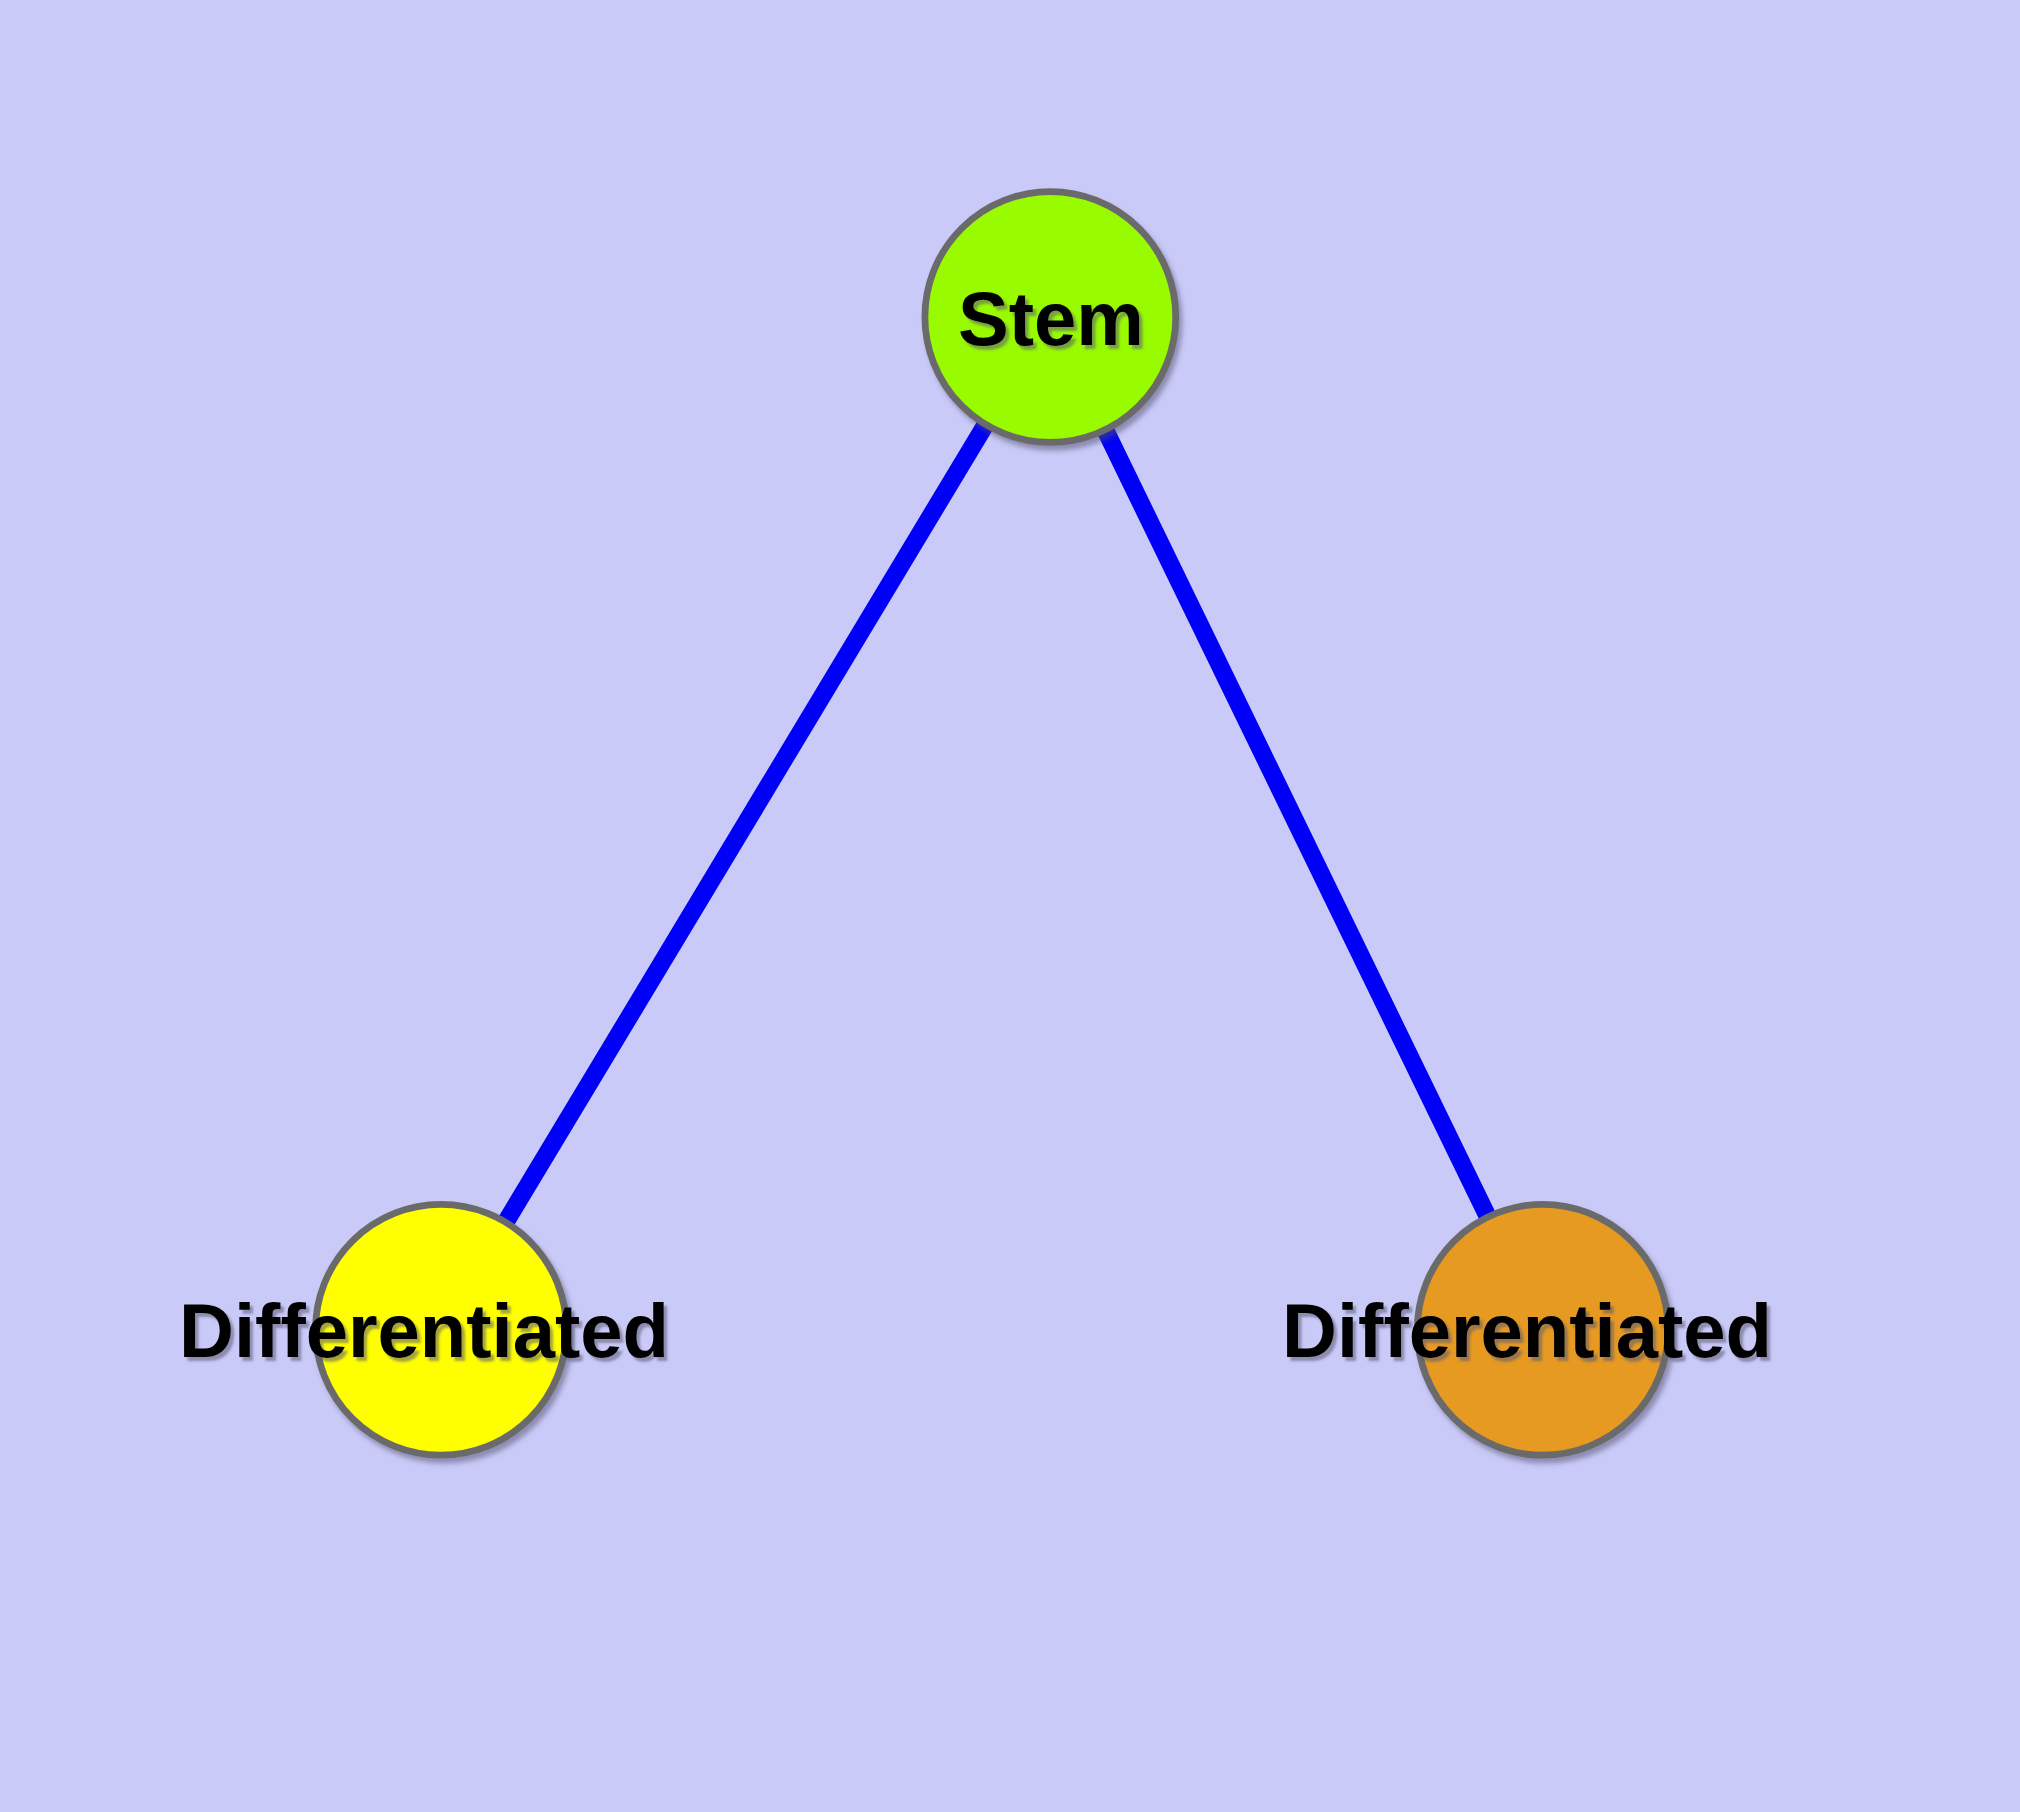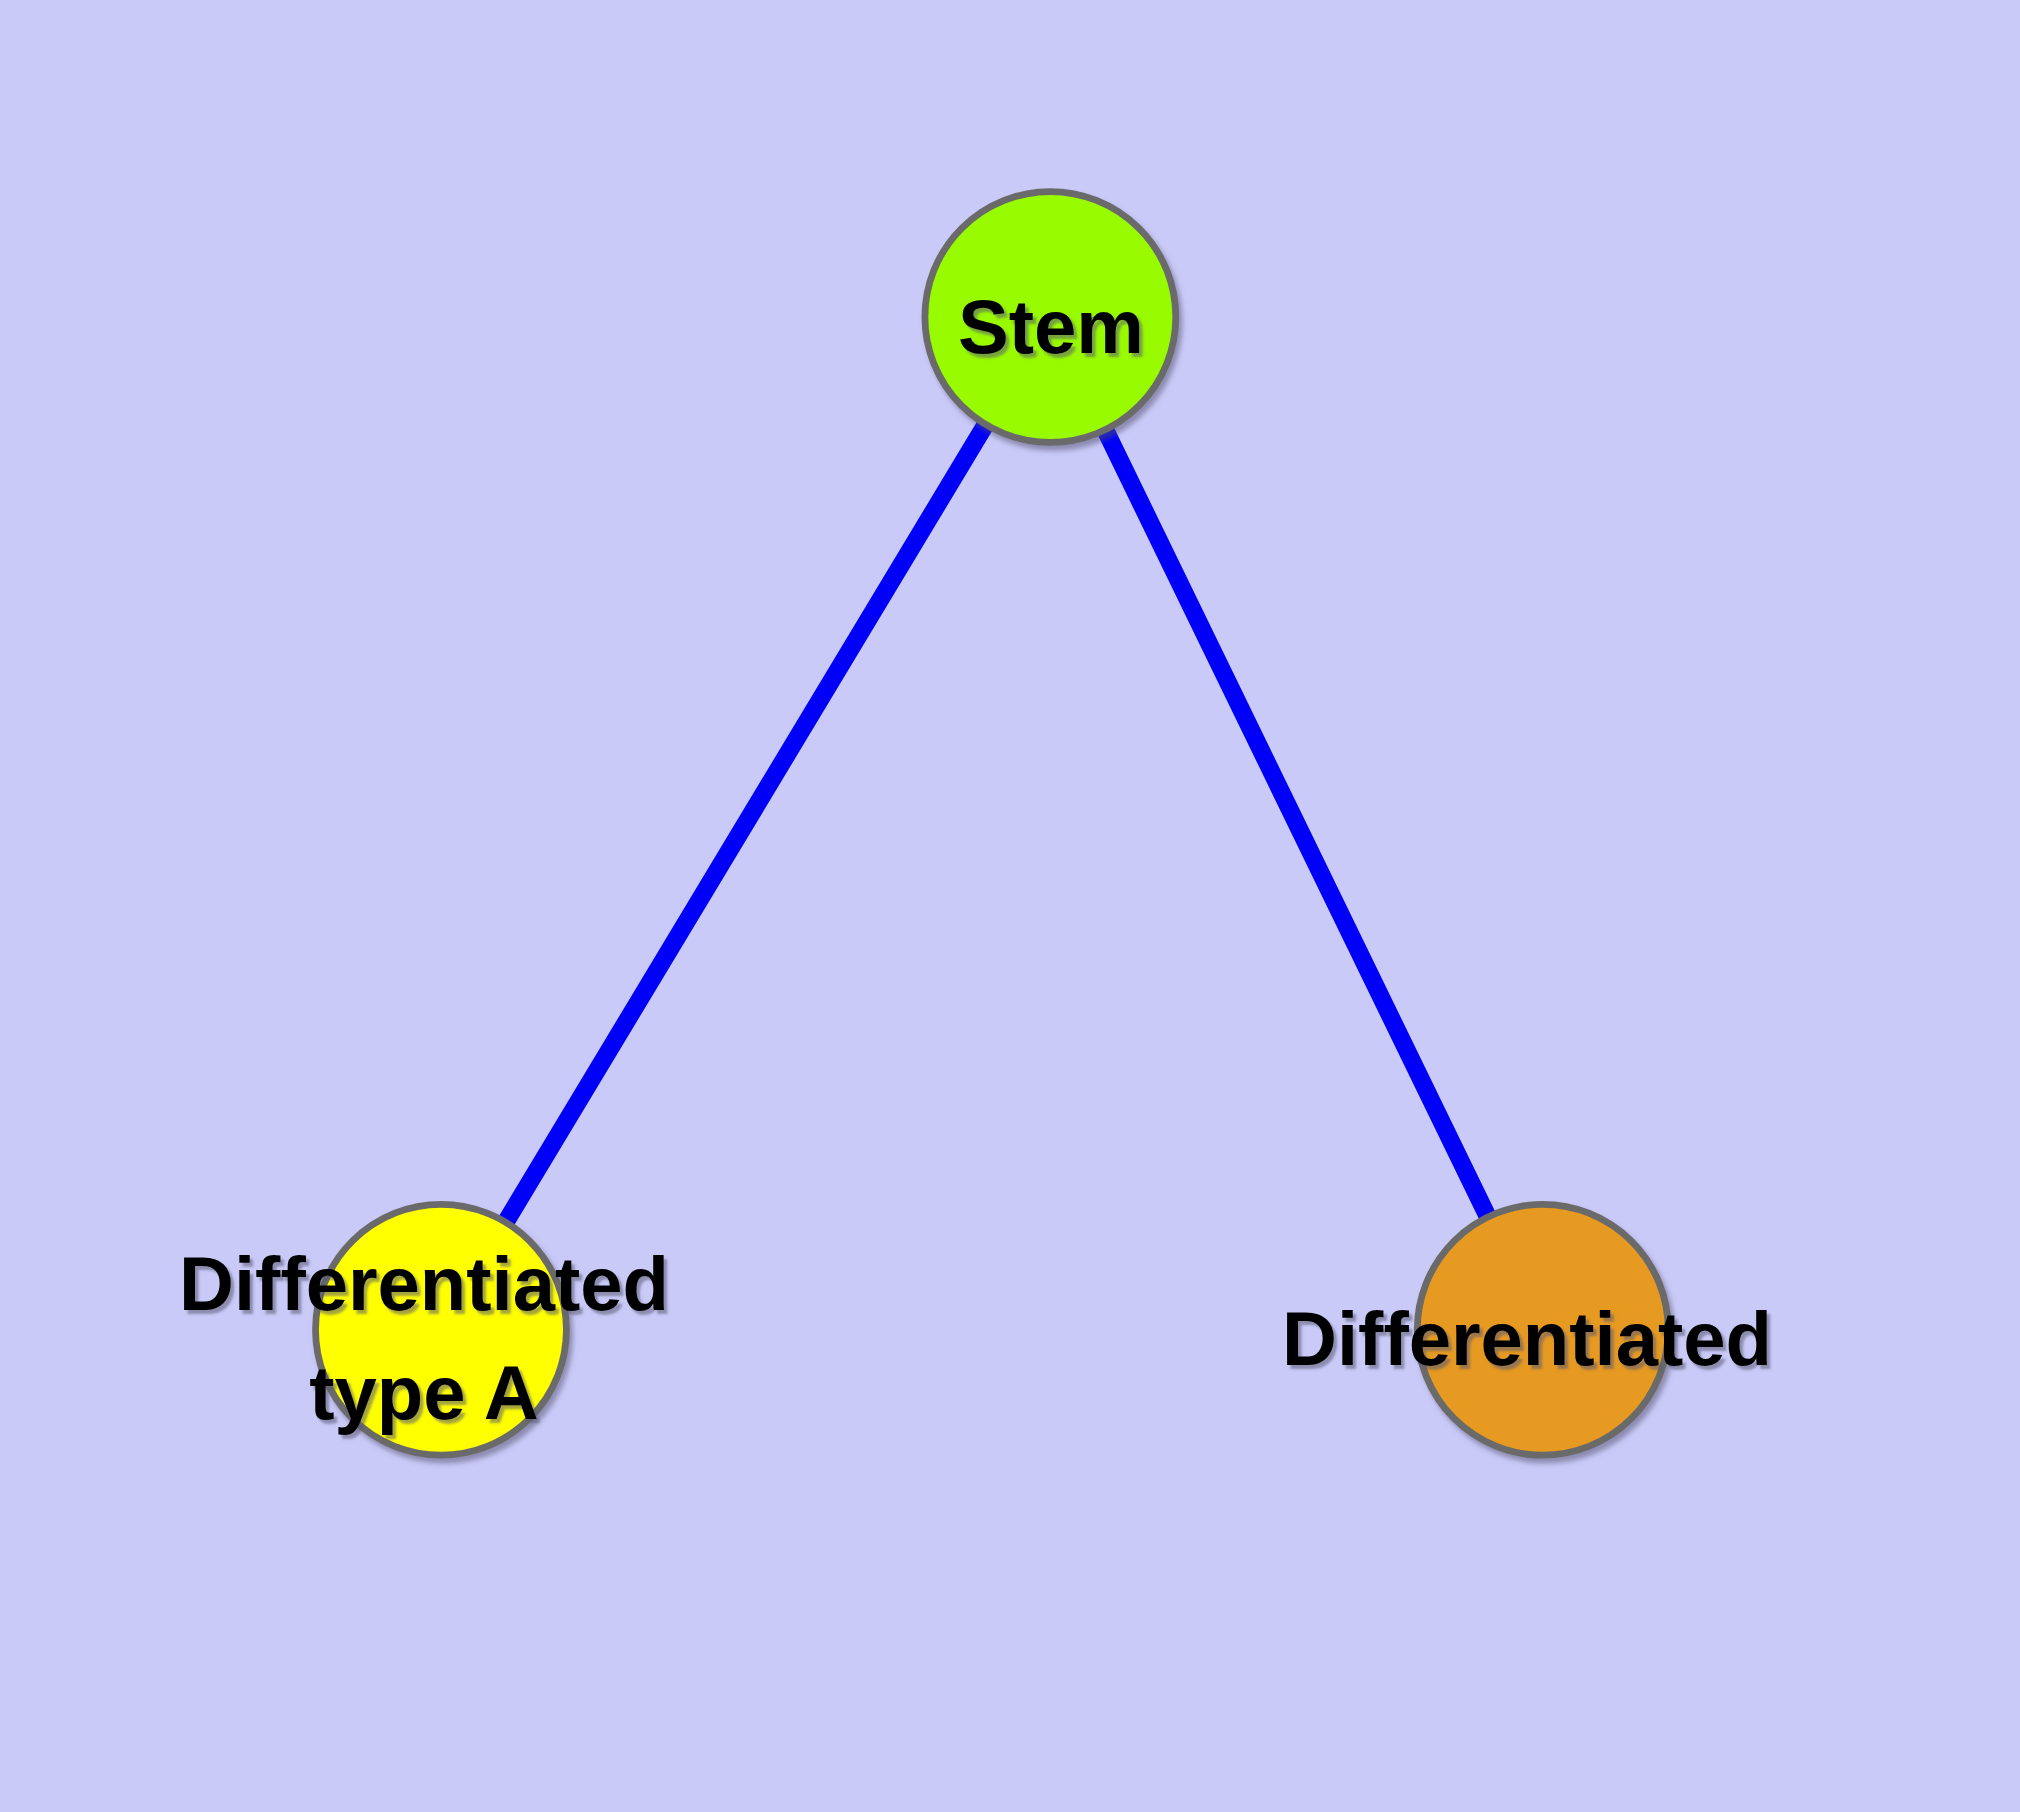--- a/index.html
+++ b/index.html
@@ -29,21 +29,20 @@
     text-align: center;
     font-weight: bold;
     font-size: 76px;
     line-height: 93px;
     color: #000000;
     white-space: nowrap;
     text-shadow: 3.4px 4.2px 2.5px rgba(90, 90, 115, 0.55);
   }
   .node-label span {
     display: block;
-    margin-top: 16px;
   }
 </style>
 </head>
 <body>
 
 <div id="canvas">
 
   <svg id="graph-svg" width="2021" height="1812" viewBox="0 0 2384 2138">
     <defs>
       <filter id="nodeShadow" x="-25%" y="-25%" width="150%" height="150%">
@@ -60,21 +59,20 @@
       <circle cx="1820" cy="1569" r="148" stroke-width="8" fill="#E69A20" stroke="#6B6B6B"></circle>
     </g>
   </svg>
 
   <div class="node-label" style="left:1051px; top:318px;">
     <span>Stem</span>
   </div>
 
   <div class="node-label" style="left:424px; top:1330px;">
     <span>Differentiated</span>
-    <span>type A</span>
   </div>
 
   <div class="node-label" style="left:1527px; top:1330px;">
     <span>Differentiated</span>
   </div>
 
 </div>
 
 
 </body></html>

